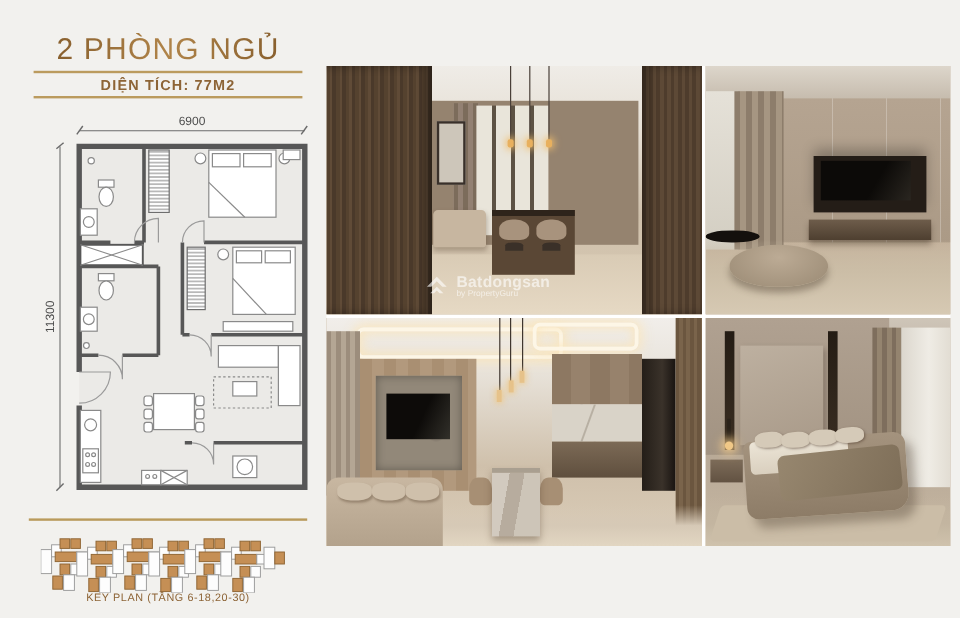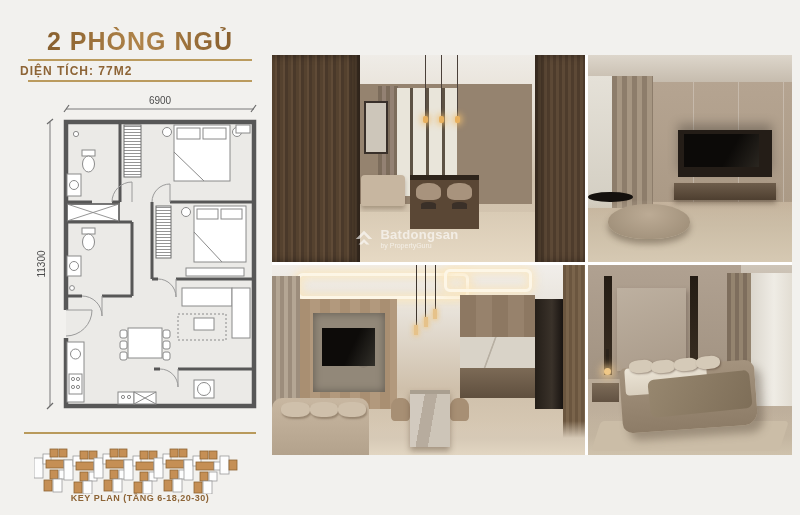--- a/index.html
+++ b/index.html
@@ -12,35 +12,35 @@
   .abs { position:absolute; }
 
   
   #left-panel { left:20px; top:0; width:240px; height:515px; }
   .title-1 {
     width:100%; text-align:center; top:8px;
     font-size:19px; font-weight:bold; letter-spacing:2px; color:#a57b42;
   }
   .title-2 {
     width:100%; text-align:center; top:27px;
-    font-size:25px; font-weight:bold; letter-spacing:1px;
+    font-size:25px; font-weight:normal; letter-spacing:1px;
     background:linear-gradient(90deg,#7d5526,#b08449,#7d5526);
     -webkit-background-clip:text; background-clip:text; color:transparent;
   }
   .gold-line { left:8px; width:224px; height:2px; background:#bb9b5e; }
   .area-label {
-    width:100%; top:64px;
+    width:100%; text-align:center; top:64px;
     font-size:12px; font-weight:bold; letter-spacing:1px; color:#8d6436;
   }
   .plan-wrap { left:16px; top:92px; width:240px; height:338px; }
   .sep-line { left:4px; top:432px; width:232px; height:2px; background:#b99a5b; }
   .keyplan-wrap { left:14px; top:448px; width:212px; height:44px; }
   .keyplan-caption {
     width:100%; text-align:center; top:493px;
-    font-size:9px; font-weight:bold; letter-spacing:0.5px; color:#8d6436;
+    font-size:9px; font-weight:normal; letter-spacing:0.5px; color:#8d6436;
   }
 
   
   #photo-grid {
     left:272px; top:55px; width:520px; height:400px;
     display:grid; grid-template-columns:313px 204px; grid-template-rows:207px 190px;
     gap:3px; background:#fff;
   }
   .photo { position:relative; overflow:hidden; background:#c9b8a2; }
 

